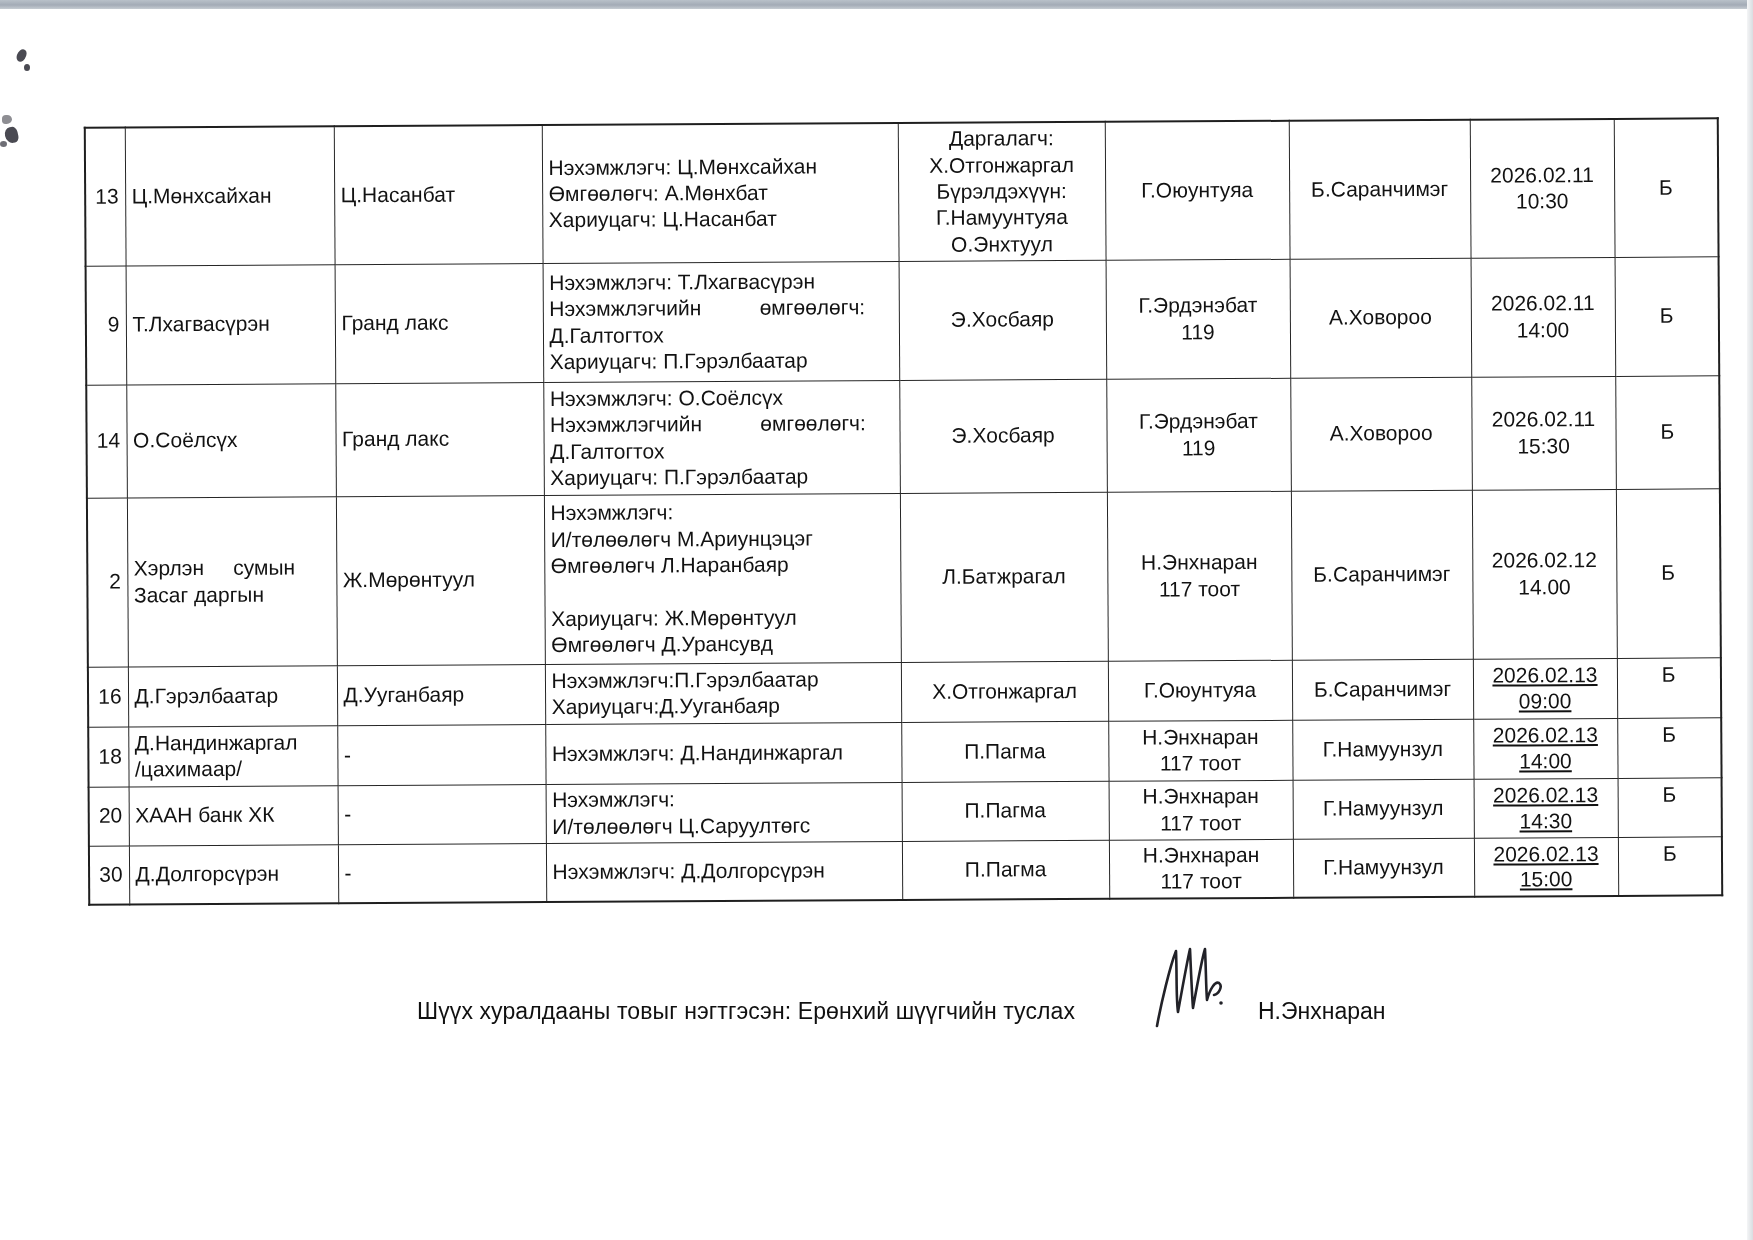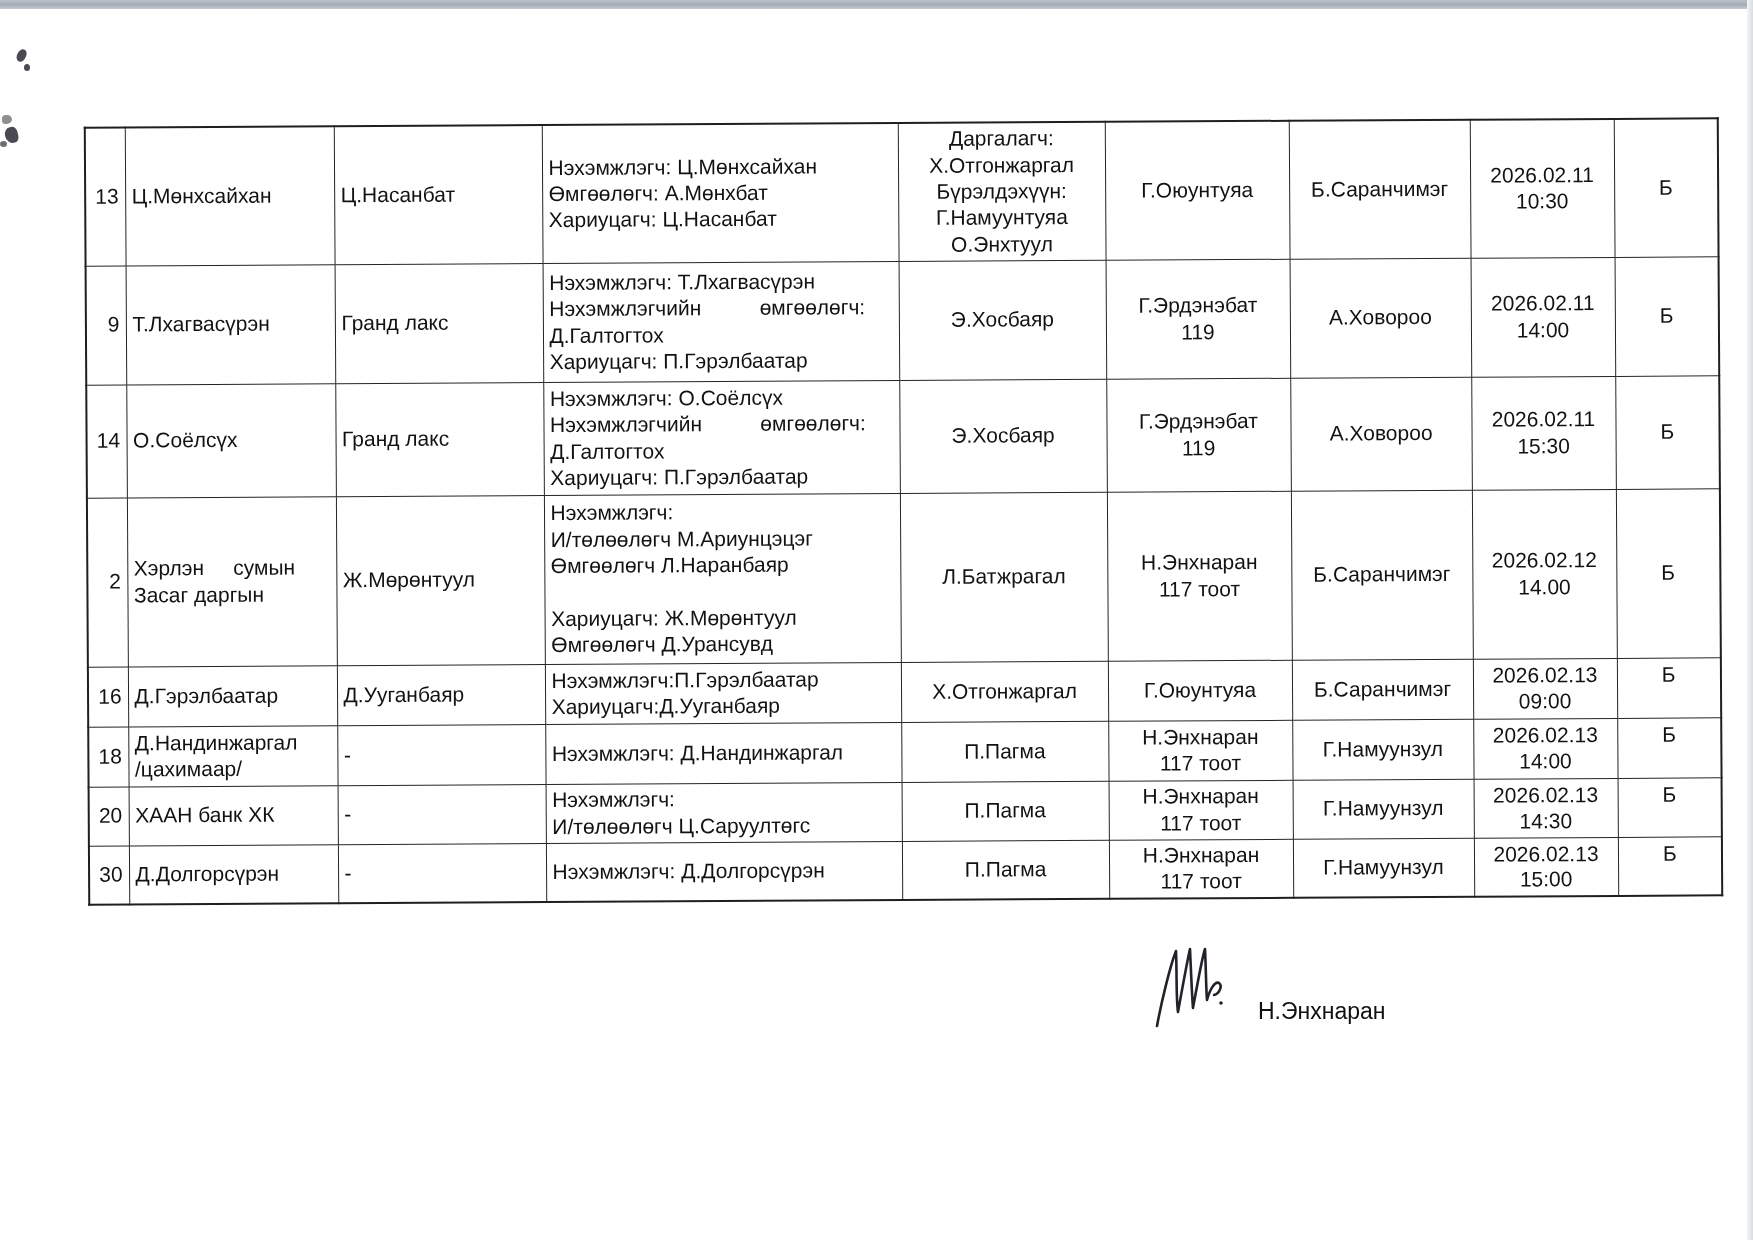--- a/index.html
+++ b/index.html
@@ -51,21 +51,21 @@
   td.c-chair, td.c-room, td.c-secretary, td.c-date, td.c-type { text-align:center; }
   #table-body tr:nth-child(1) { height:138px; }
   #table-body tr:nth-child(2) { height:119px; }
   #table-body tr:nth-child(3) { height:113px; }
   #table-body tr:nth-child(4) { height:169px; }
   #table-body tr:nth-child(5) { height:60px; }
   #table-body tr:nth-child(6) { height:60px; }
   #table-body tr:nth-child(7) { height:59px; }
   #table-body tr:nth-child(8) { height:59px; }
   tr.short td.c-type { vertical-align:top; padding-top:3px; }
-  tr.short td.c-date { line-height:1.22; }
+  tr.short td.c-date { line-height:1.22;text-decoration:underline; }
 
   .footer {
     position:absolute; left:0; top:0; width:1753px; height:120px;
   }
   .footer-label {
     position:absolute; left:417px; top:998px;
     font-size:23px; letter-spacing:0.1px; color:#101010;
   }
   .footer-name {
     position:absolute; left:1258px; top:998px;
@@ -222,18 +222,19 @@
     <td class="c-secretary">Г.Намуунзул</td>
     <td class="c-date">2026.02.13
 15:00</td>
     <td class="c-type">Б</td>
   </tr>
       </tbody>
   </table>
 </div>
 
 <div class="footer">
+  <span class="footer-label">Шүүх хуралдааны товыг нэгтгэсэн: Ерөнхий шүүгчийн туслах</span>
   <svg class="signature" viewBox="0 0 84 88">
     <path d="M9 84 C13 62 22 24 28 9 C29 32 28 56 30 70 C34 48 39 20 42 7 C43 30 44 54 45 66 C49 44 54 16 57 7 C58 27 58 46 59 58 C62 47 67 39 71 41 C75 44 71 52 66 53" fill="none" stroke="#222228" stroke-width="2.6" stroke-linecap="round" stroke-linejoin="round"></path>
     <circle cx="73" cy="61" r="1.8" fill="#222228"></circle>
   </svg>
   <span class="footer-name">Н.Энхнаран</span>
 </div>
 
 </body></html>

